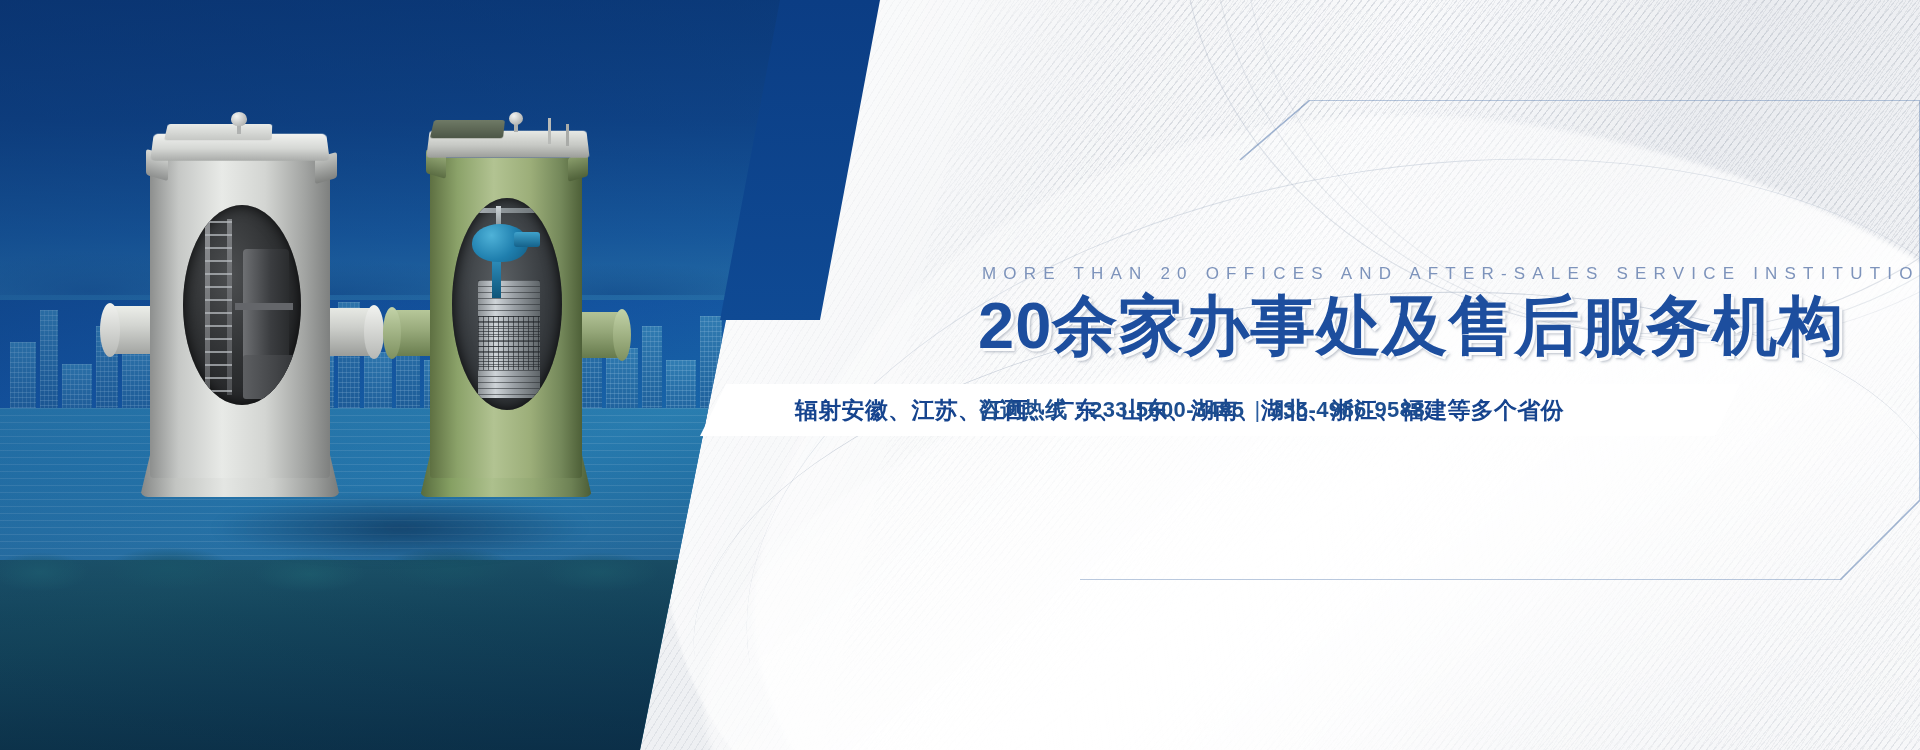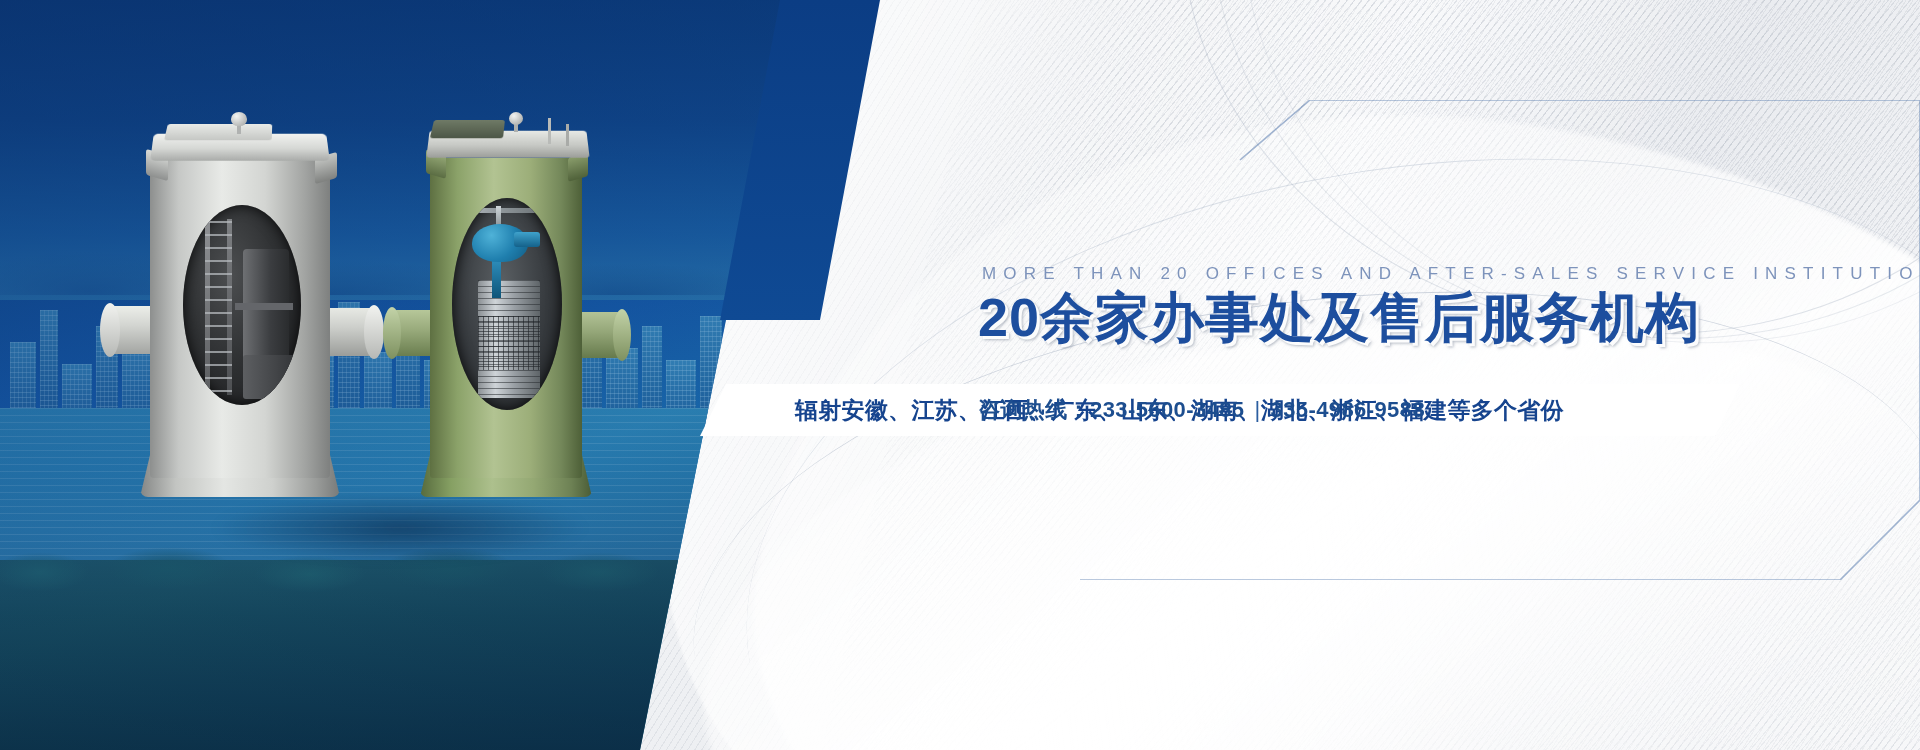--- a/index.html
+++ b/index.html
@@ -298,21 +298,21 @@
   .n-window .bar{position:absolute;left:14px;top:10px;width:76px;height:5px;background:linear-gradient(90deg,#aeb5ba,#6b7276);}
 
   
   .eng-line{
     position:absolute;left:982px;top:264px;
     font-size:17px;letter-spacing:7.2px;font-weight:400;
     color:#7d93bb;white-space:nowrap;
   }
   .headline{
     position:absolute;left:978px;top:282px;
-    font-size:54px;font-weight:700;letter-spacing:1px;white-space:nowrap;
+    font-size:65px;font-weight:700;letter-spacing:1px;white-space:nowrap;
     color:#1d4e9e;
     text-shadow:3px 3px 0 rgba(255,255,255,.95), 4px 4px 3px rgba(120,132,150,.55);
   }
   .white-bar{
     position:absolute;left:700px;top:384px;width:1040px;height:52px;
     background:#ffffff;
     -webkit-clip-path:polygon(26px 0, 1040px 0, 1015px 52px, 0 52px);
             clip-path:polygon(26px 0, 1040px 0, 1015px 52px, 0 52px);
     box-shadow:0 2px 7px rgba(90,102,120,.16);
   }

